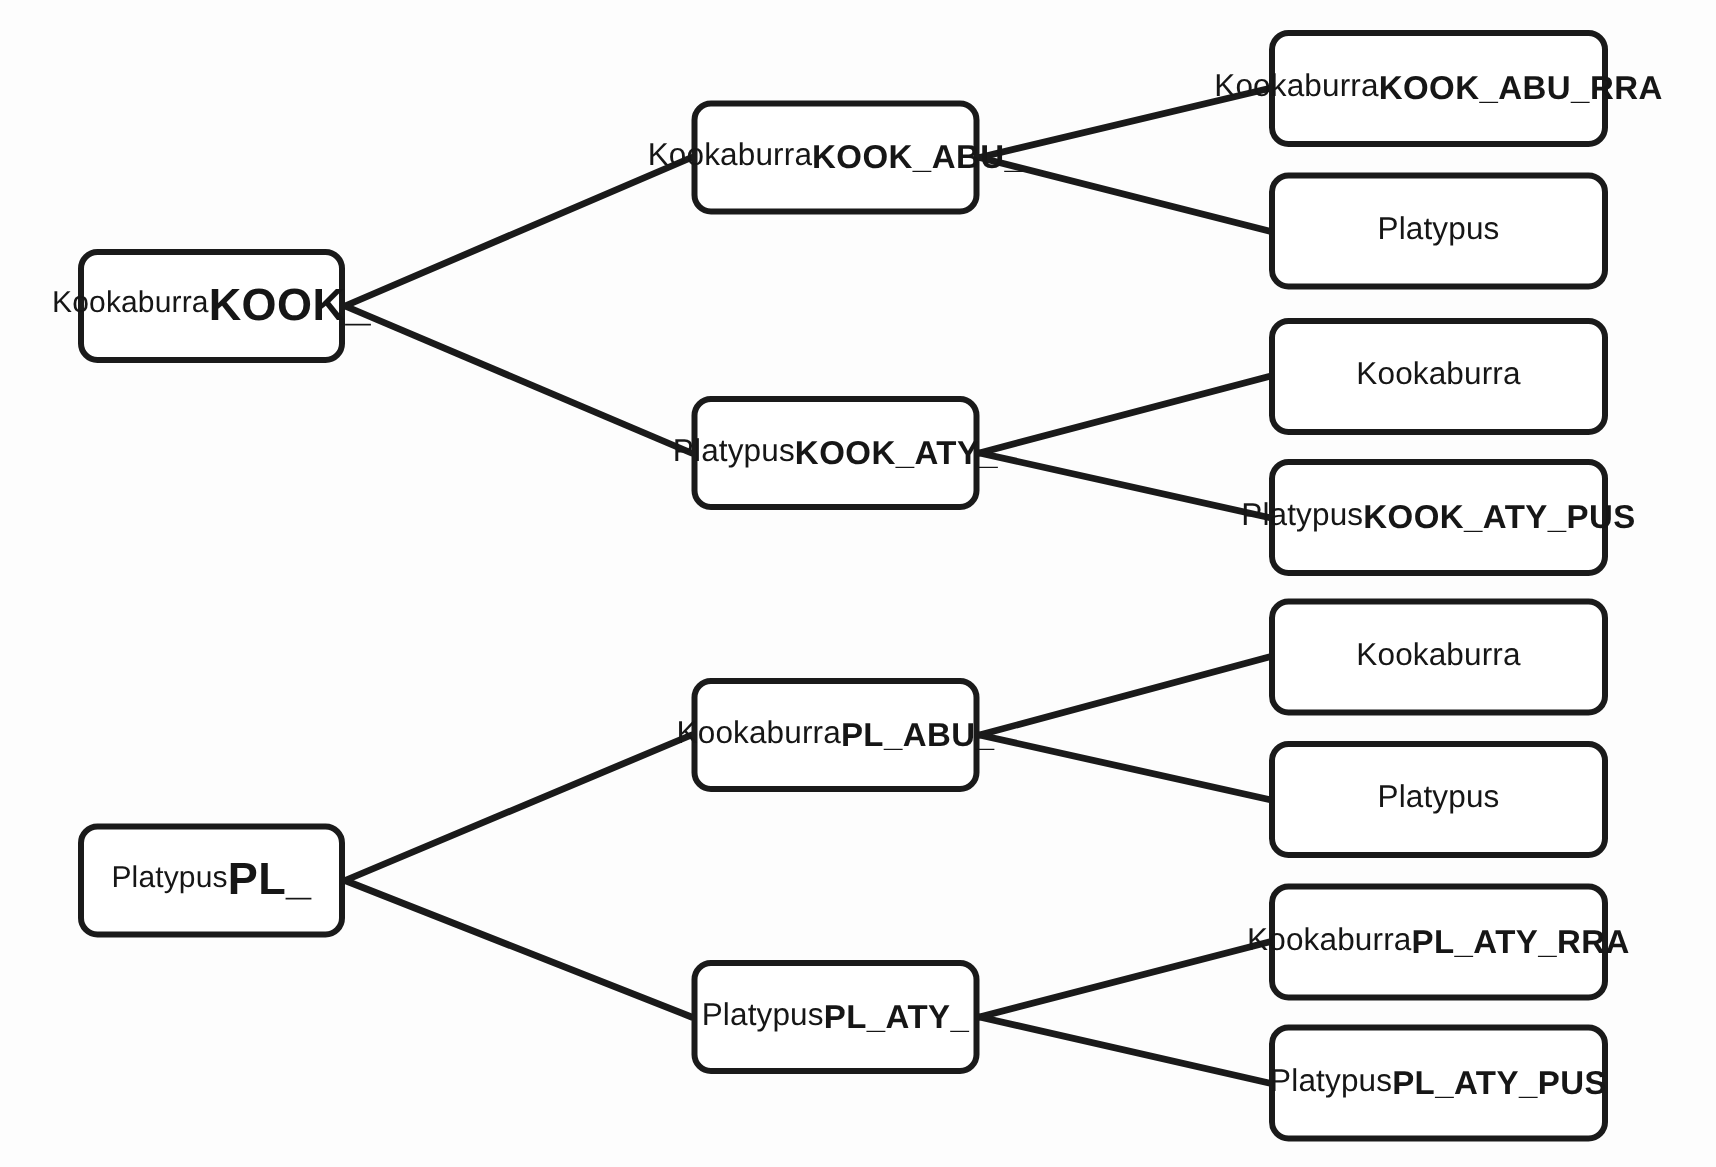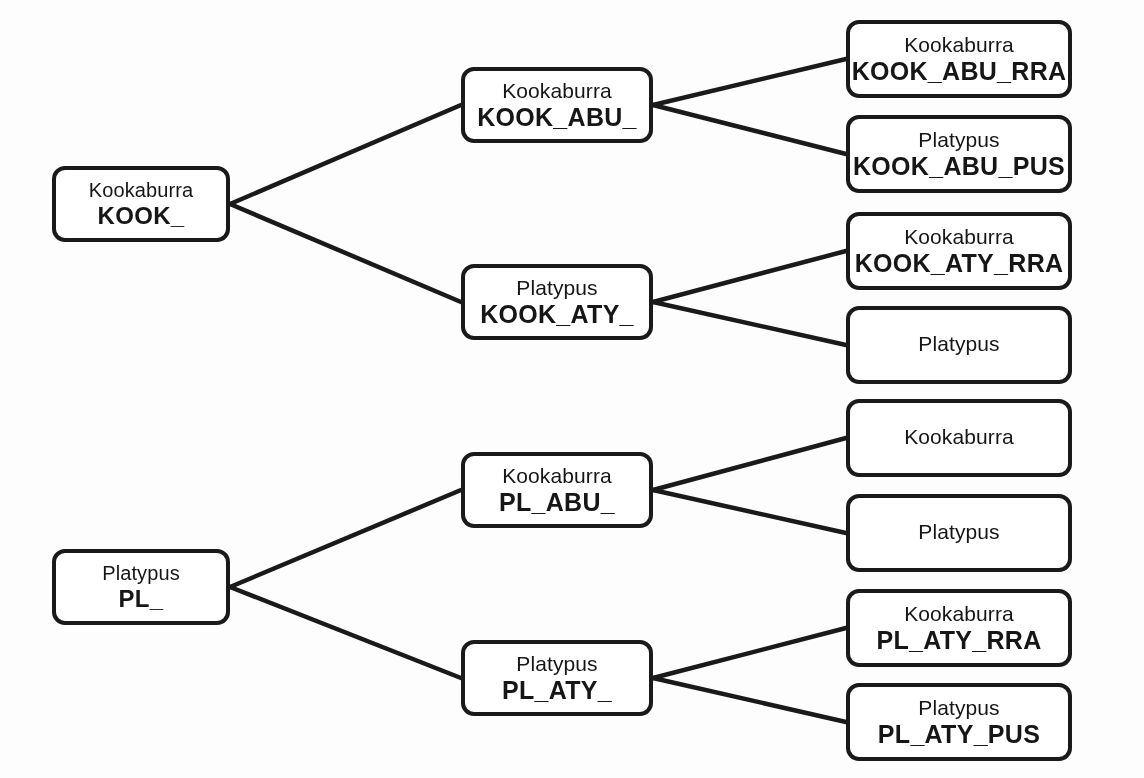--- a/index.html
+++ b/index.html
@@ -26,42 +26,42 @@
     height: 778px;
     pointer-events: none;
   }
   .node {
     position: absolute;
     box-sizing: border-box;
     background: #ffffff;
     border: 4px solid #1a1a1a;
     border-radius: 13px;
     display: flex;
-    flex-direction: column;
+    flex-direction: row;
     align-items: center;
     justify-content: center;
     color: #161616;
     line-height: 1.0;
     z-index: 2;
   }
   .node .label-top {
     font-size: 21px;
     font-weight: 400;
     letter-spacing: 0.1px;
     white-space: nowrap;
     margin-bottom: 4px;
   }
   .node .label-code {
-    font-size: 25px;
+    font-size: 22px;
     font-weight: 700;
     letter-spacing: 0.3px;
     white-space: nowrap;
   }
   .node.depth0 .label-top { font-size: 20px; }
-  .node.depth0 .label-code { font-size: 24px; }
+  .node.depth0 .label-code { font-size: 30px; }
 </style>
 </head>
 <body>
 
 <div id="canvas">
   <svg id="edge-layer" viewBox="0 0 1144 778" xmlns="http://www.w3.org/2000/svg">
       <line x1="230" y1="204" x2="461" y2="105" stroke="#1a1a1a" stroke-width="4.5" stroke-linecap="round"></line>
       <line x1="230" y1="204" x2="461" y2="302" stroke="#1a1a1a" stroke-width="4.5" stroke-linecap="round"></line>
       <line x1="653" y1="105" x2="846" y2="59" stroke="#1a1a1a" stroke-width="4.5" stroke-linecap="round"></line>
       <line x1="653" y1="105" x2="846" y2="154" stroke="#1a1a1a" stroke-width="4.5" stroke-linecap="round"></line>
@@ -86,28 +86,27 @@
       <div class="node depth1" style="left: 461px; top: 264px; width: 192px; height: 76px; background: rgb(255, 255, 255); border-color: rgb(26, 26, 26); color: rgb(22, 22, 22);">
         <div class="label-top">Platypus</div>
         <div class="label-code">KOOK_ATY_</div>
       </div>
       <div class="node depth2" style="left: 846px; top: 20px; width: 226px; height: 78px; background: rgb(255, 255, 255); border-color: rgb(26, 26, 26); color: rgb(22, 22, 22);">
         <div class="label-top">Kookaburra</div>
         <div class="label-code">KOOK_ABU_RRA</div>
       </div>
       <div class="node depth2" style="left: 846px; top: 115px; width: 226px; height: 78px; background: rgb(255, 255, 255); border-color: rgb(26, 26, 26); color: rgb(22, 22, 22);">
         <div class="label-top">Platypus</div>
-        <div class="label-code">KOOK_ABU_PUS</div>
       </div>
       <div class="node depth2" style="left: 846px; top: 212px; width: 226px; height: 78px; background: rgb(255, 255, 255); border-color: rgb(26, 26, 26); color: rgb(22, 22, 22);">
         <div class="label-top">Kookaburra</div>
-        <div class="label-code">KOOK_ATY_RRA</div>
       </div>
       <div class="node depth2" style="left: 846px; top: 306px; width: 226px; height: 78px; background: rgb(255, 255, 255); border-color: rgb(26, 26, 26); color: rgb(22, 22, 22);">
         <div class="label-top">Platypus</div>
+        <div class="label-code">KOOK_ATY_PUS</div>
       </div>
       <div class="node depth0" style="left: 52px; top: 549px; width: 178px; height: 76px; background: rgb(255, 255, 255); border-color: rgb(26, 26, 26); color: rgb(22, 22, 22);">
         <div class="label-top">Platypus</div>
         <div class="label-code">PL_</div>
       </div>
       <div class="node depth1" style="left: 461px; top: 452px; width: 192px; height: 76px; background: rgb(255, 255, 255); border-color: rgb(26, 26, 26); color: rgb(22, 22, 22);">
         <div class="label-top">Kookaburra</div>
         <div class="label-code">PL_ABU_</div>
       </div>
       <div class="node depth1" style="left: 461px; top: 640px; width: 192px; height: 76px; background: rgb(255, 255, 255); border-color: rgb(26, 26, 26); color: rgb(22, 22, 22);">

